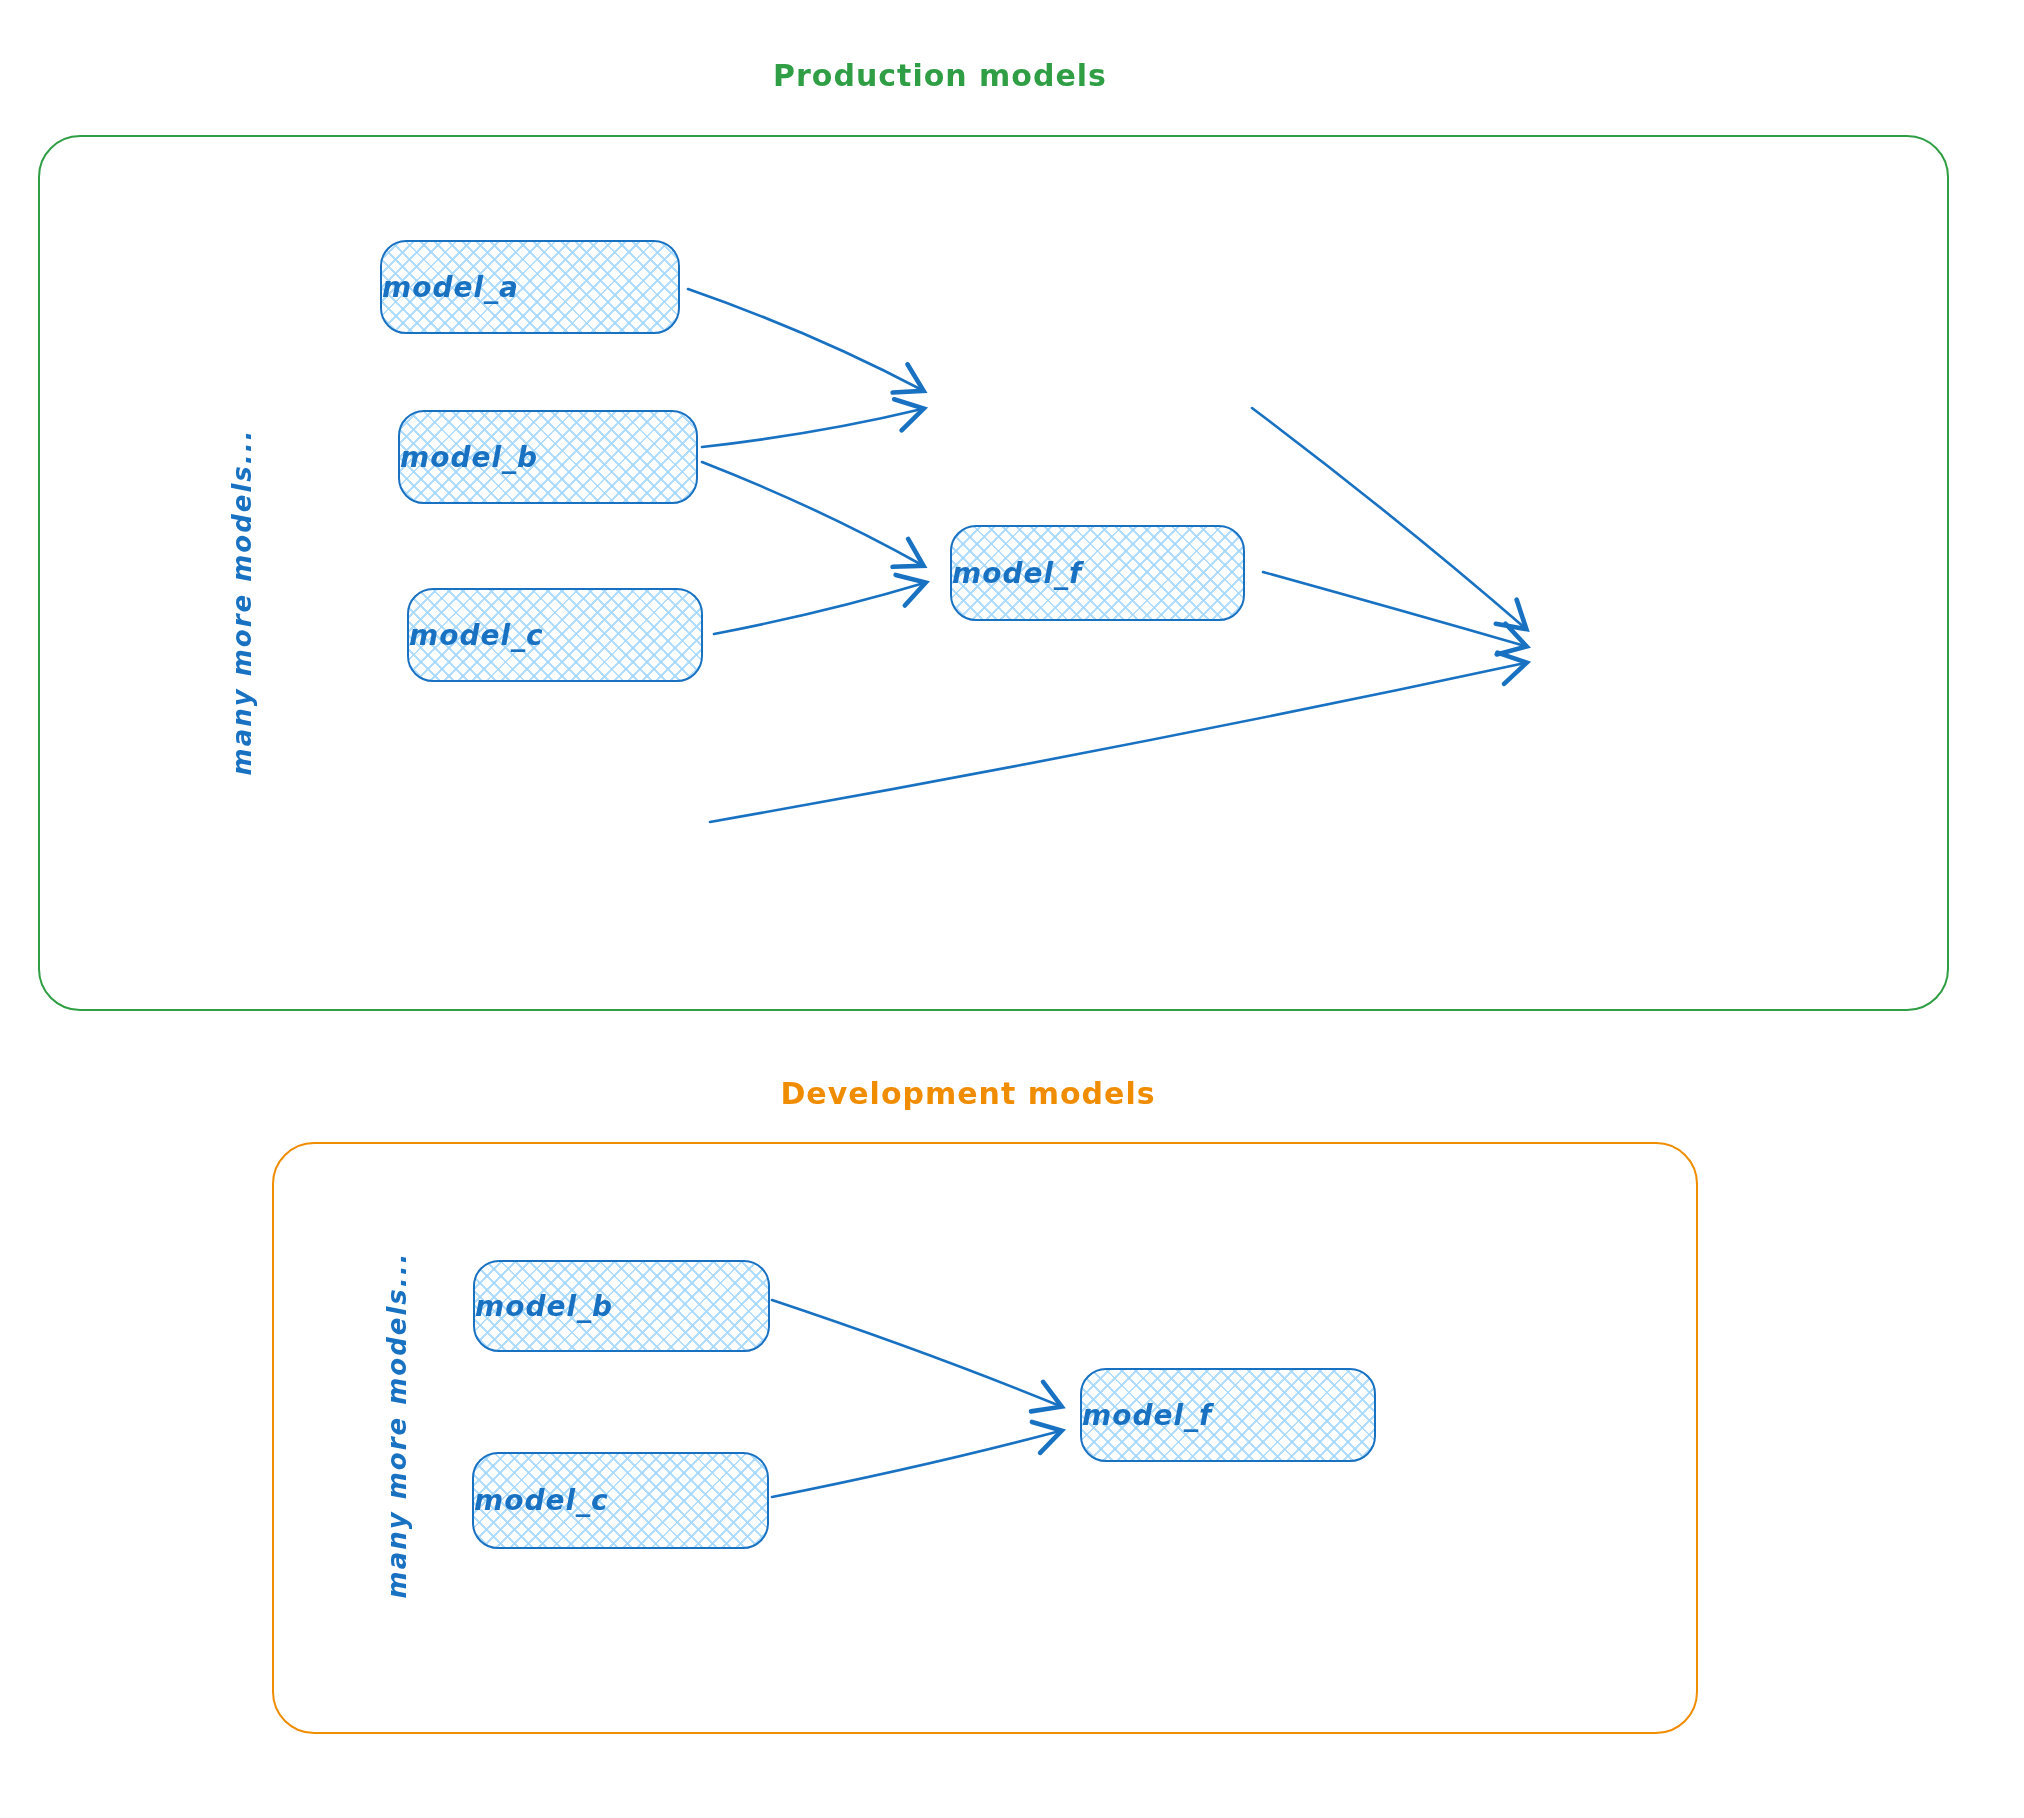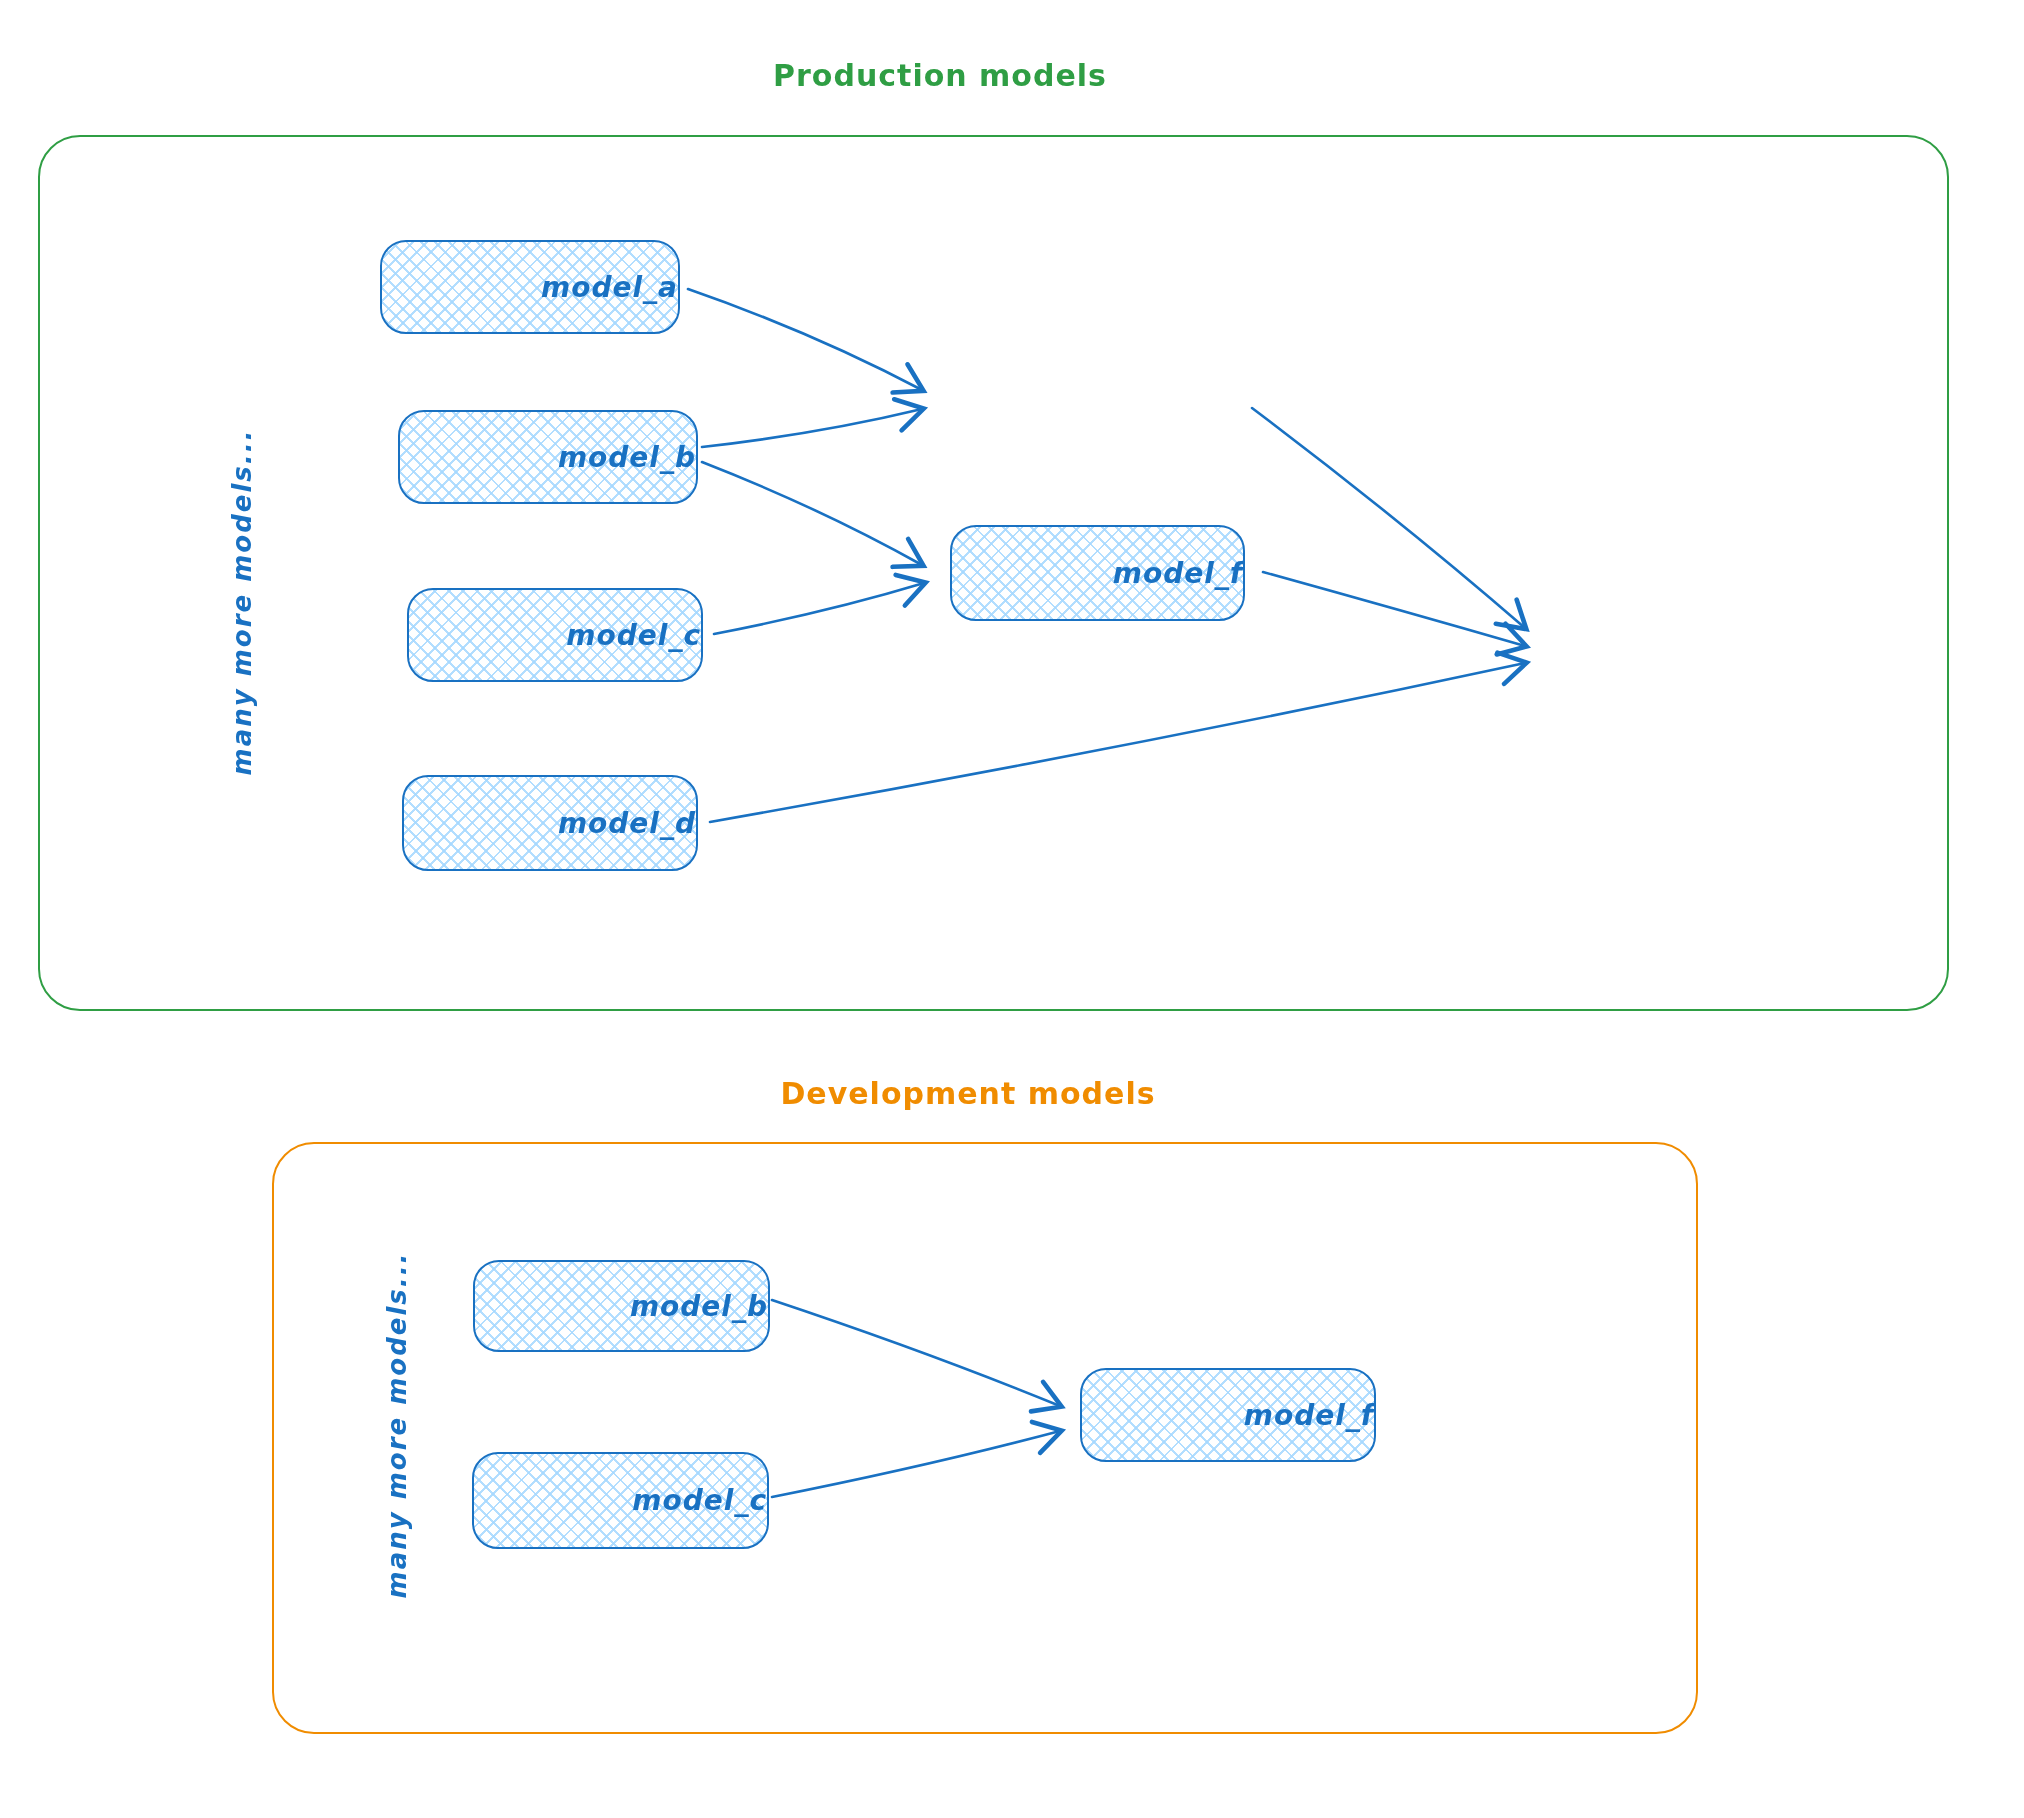--- a/index.html
+++ b/index.html
@@ -28,21 +28,21 @@
     white-space:nowrap;
   }
   .section-title.production{ color:#2f9e44; }
   .section-title.development{ color:#f08c00; }
   .node{
     position:absolute;
     border:2.5px solid #1971c2;
     border-radius:26px;
     display:flex;
     align-items:center;
-    justify-content:flex-end;
+    justify-content:flex-start;
     color:#1971c2;
     font-size:28px;
     font-weight:700;
     font-style:italic;
     letter-spacing:1px;
     background:
       repeating-linear-gradient(45deg,  rgba(165,216,255,0.85) 0 2px, transparent 2px 10px),
       repeating-linear-gradient(-45deg, rgba(165,216,255,0.85) 0 2px, transparent 2px 10px),
       #ffffff;
   }
@@ -84,23 +84,20 @@
   </div>
 
   <div class="node" style="left:398px; top:410px; width:296px; height:90px;">
     <span>model_b</span>
   </div>
 
   <div class="node" style="left:407px; top:588px; width:292px; height:90px;">
     <span>model_c</span>
   </div>
 
-  <div class="node" style="left:402px; top:775px; width:292px; height:92px;">
-    <span>model_d</span>
-  </div>
 
 
   <div class="node" style="left:950px; top:525px; width:291px; height:92px;">
     <span>model_f</span>
   </div>
 
 
   <div class="section-title development" style="left:968px; top:1076px;">Development models</div>
 
   <div class="section-box development" style="left:272px; top:1142px; width:1422px; height:588px;"></div>

